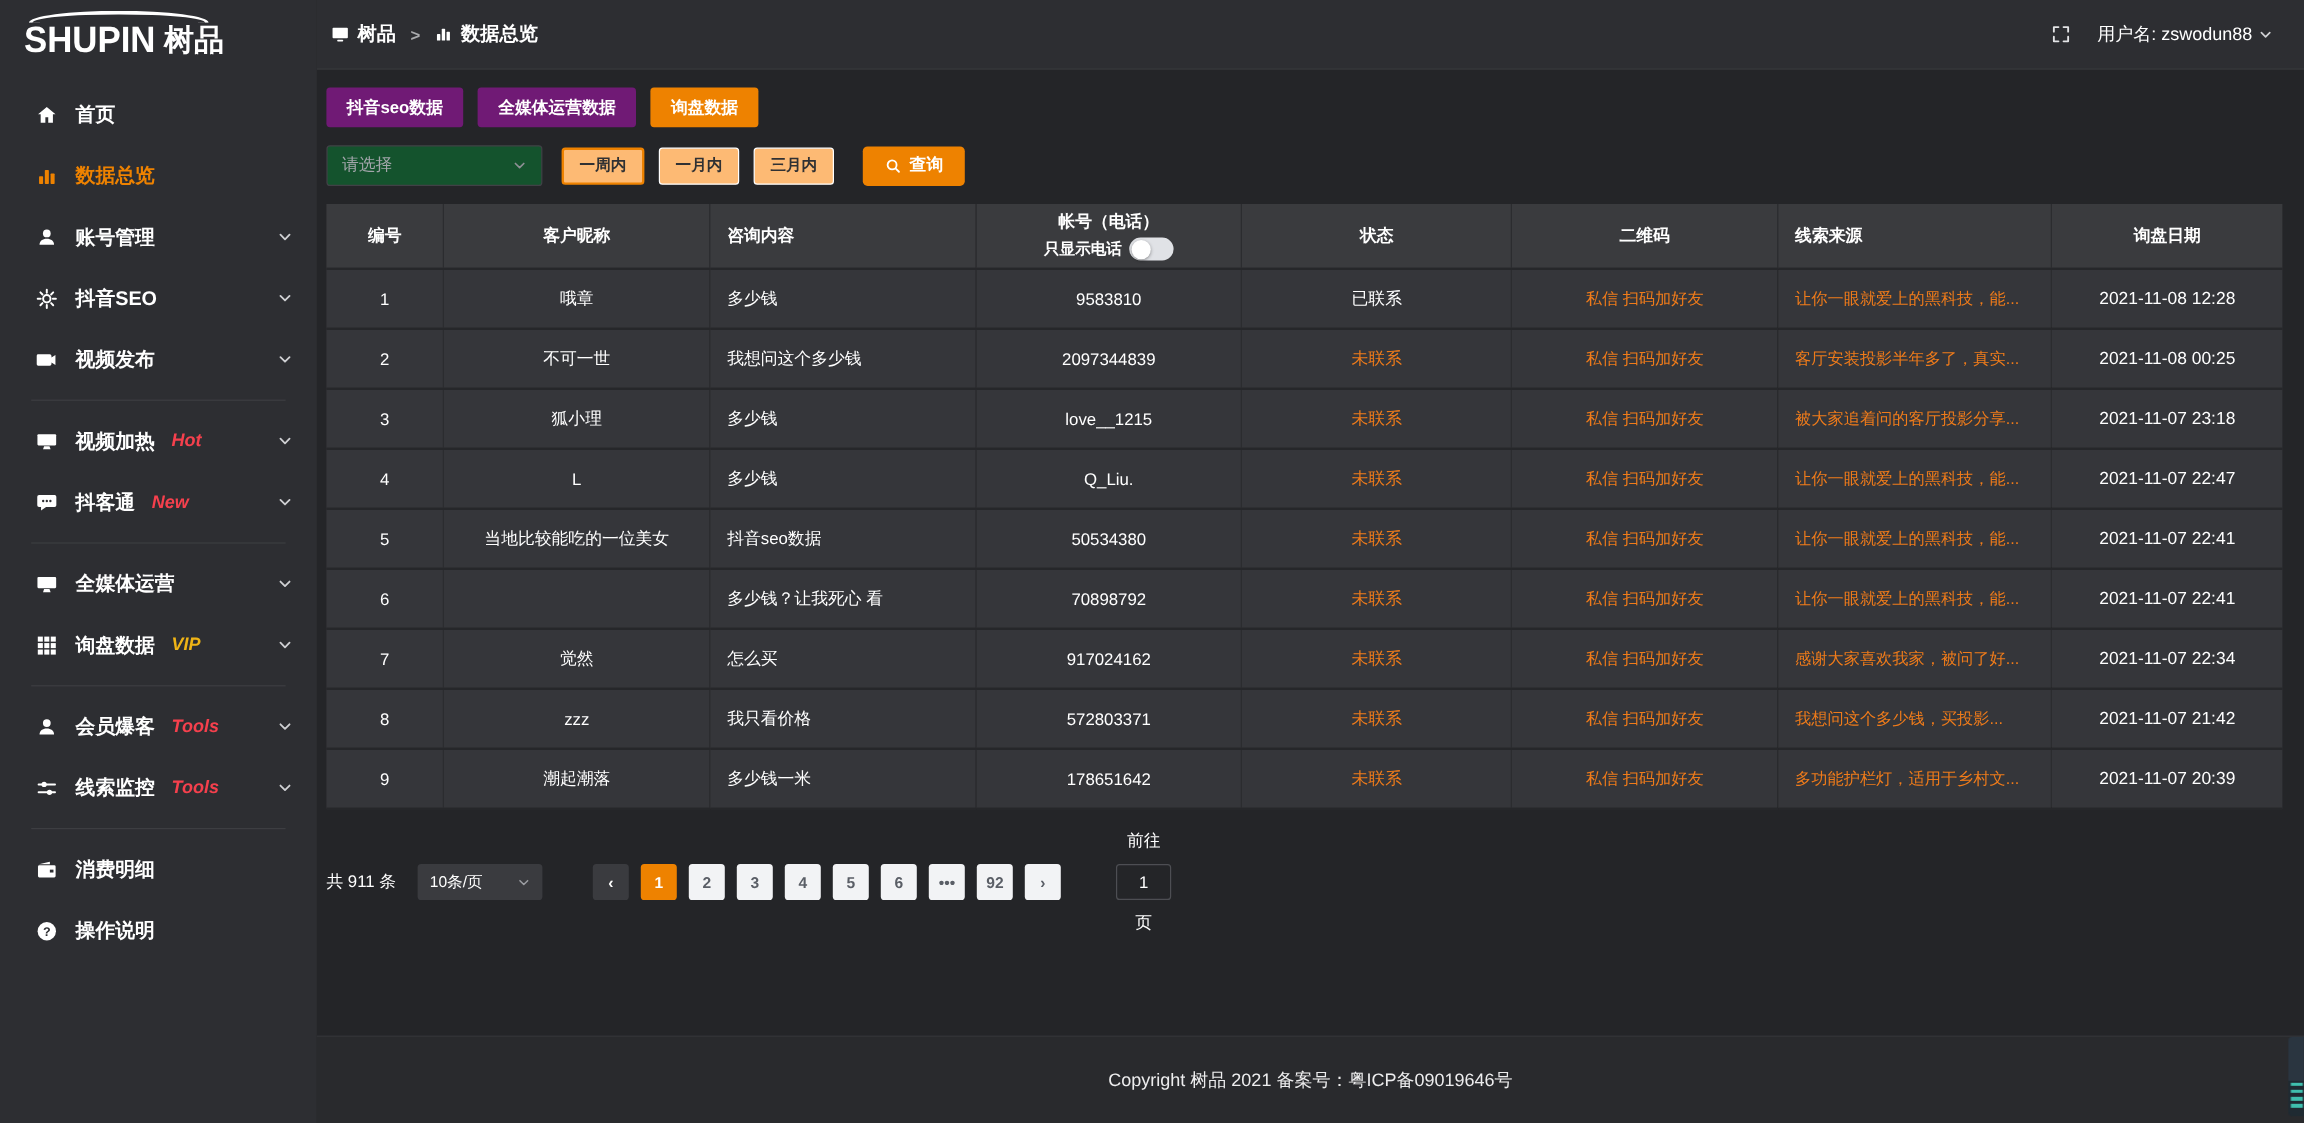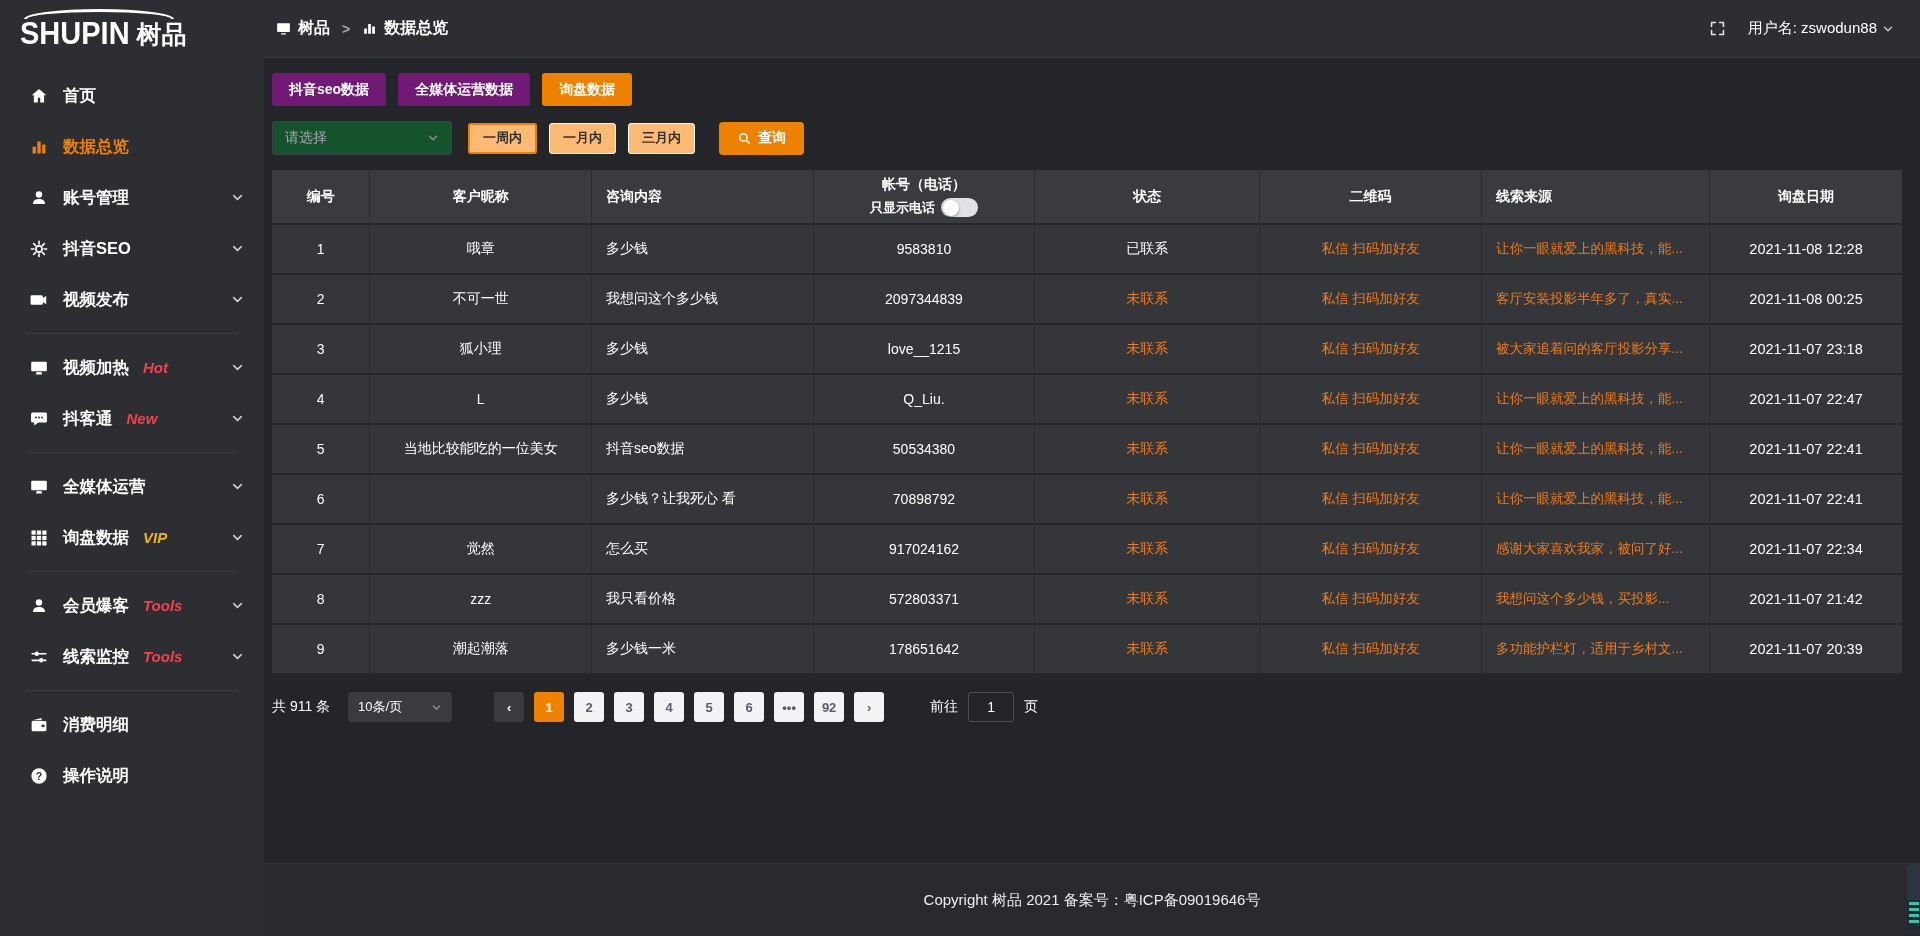--- a/index.html
+++ b/index.html
@@ -89,21 +89,21 @@
   .pg-total { margin-right:18px; }
   .pg-size { width:104px; height:30px; background:#3a3b3f; border-radius:3px; display:flex; align-items:center;
              justify-content:space-between; padding:0 10px; font-size:13px; cursor:pointer; }
   .pg-size .icon { font-size:11px; color:#9a9ca1; }
   .pg-btn { min-width:30px; height:30px; border-radius:3px; display:flex; align-items:center; justify-content:center;
             font-size:13px; font-weight:700; cursor:pointer; margin-left:10px; padding:0 6px; }
   .pg-prev { background:#3a3b3f; color:#fff; margin-left:42px; }
   .pg-page { background:#f2f3f5; color:#5a5e66; }
   .pg-page.active { background:var(--accent); color:#fff; }
   .pg-next { background:#f2f3f5; color:#5a5e66; }
-  .pg-jump { display:flex; align-items:center; margin-left:46px; gap:10px; }
+  .pg-jump { display:flex; align-items:center; margin-left:46px; gap:10px;flex-direction:column; }
   .pg-input { width:46px; height:30px; background:transparent; border:1px solid #4d4e53; border-radius:3px;
               color:#fff; font-size:14px; text-align:center; font-family:inherit; }
 
   
   .footer { margin-top:auto; height:73px; background:#292a2d; border-top:1px solid #343539;
             display:flex; align-items:center; justify-content:center; font-size:15px; color:#ededee; }
 
   .corner-widget { position:fixed; right:0; bottom:6px; width:13px; height:66px; border-radius:3px 0 0 3px;
                    background:linear-gradient(180deg,#2a3540 0 55%,#1f2a32 55% 100%); overflow:hidden; }
   .corner-widget:after { content:""; position:absolute; left:2px; right:1px; bottom:6px; height:22px;

